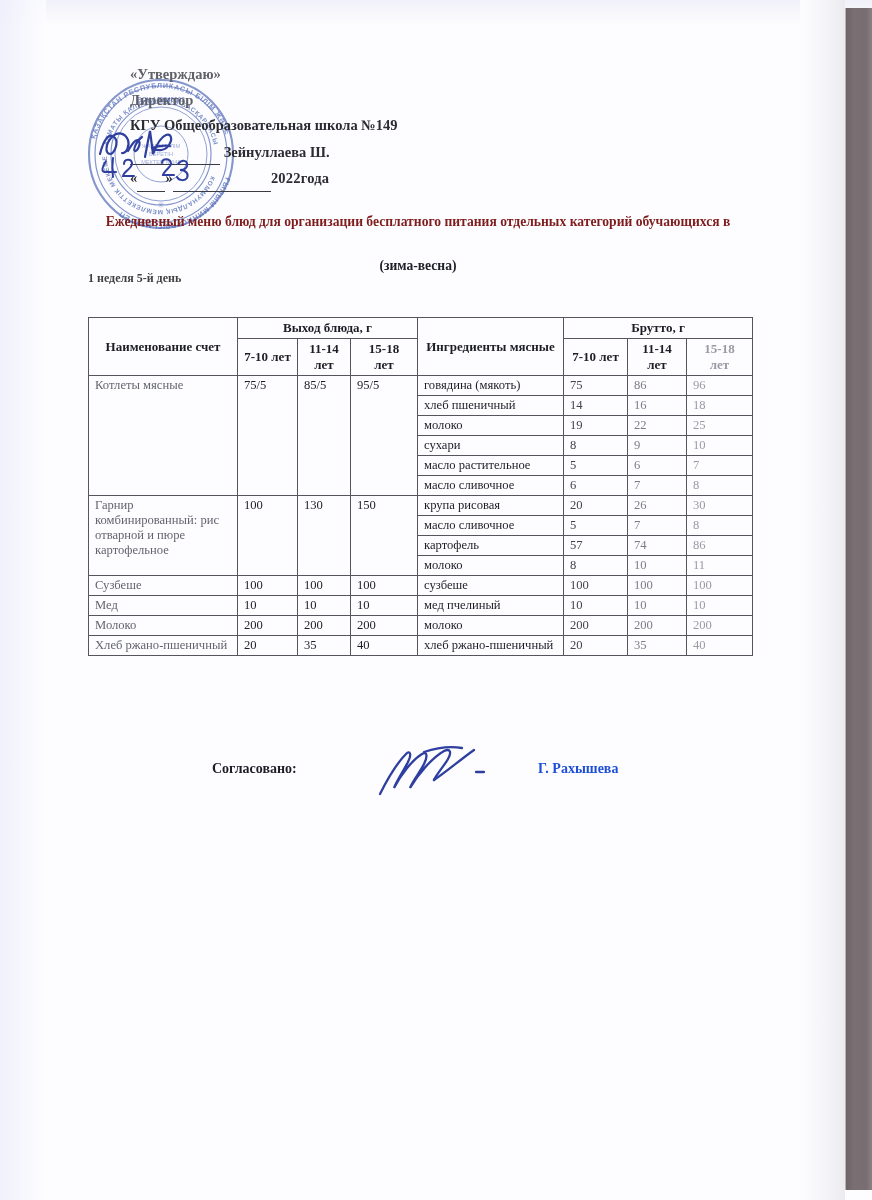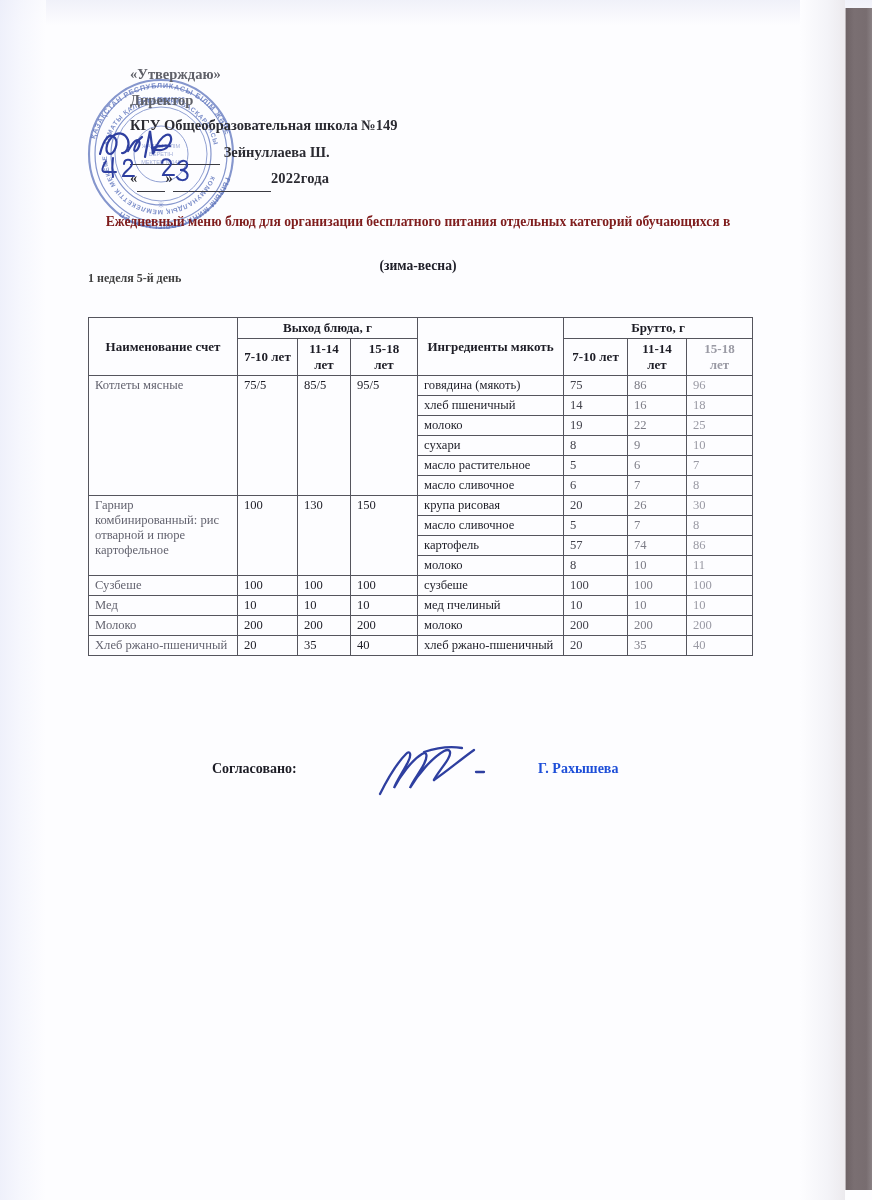--- a/index.html
+++ b/index.html
@@ -265,21 +265,21 @@
         <col class="c-v3">
       <col class="c-ing">
         <col class="c-b1">
         <col class="c-b2">
         <col class="c-b3">
     </colgroup>
     <thead>
       <tr>
         <th class="th-name" rowspan="2">Наименование счет</th>
         <th colspan="3">Выход блюда, г</th>
-        <th rowspan="2">Ингредиенты мякоть</th>
+        <th rowspan="2">Ингредиенты мясные</th>
         <th colspan="3">Брутто, г</th>
       </tr>
       <tr>
         <th>7-10 лет</th>
         <th>
           <span>11-14</span><br>
           <span>лет</span>
         </th>
         <th>
           <span>15-18</span><br>

